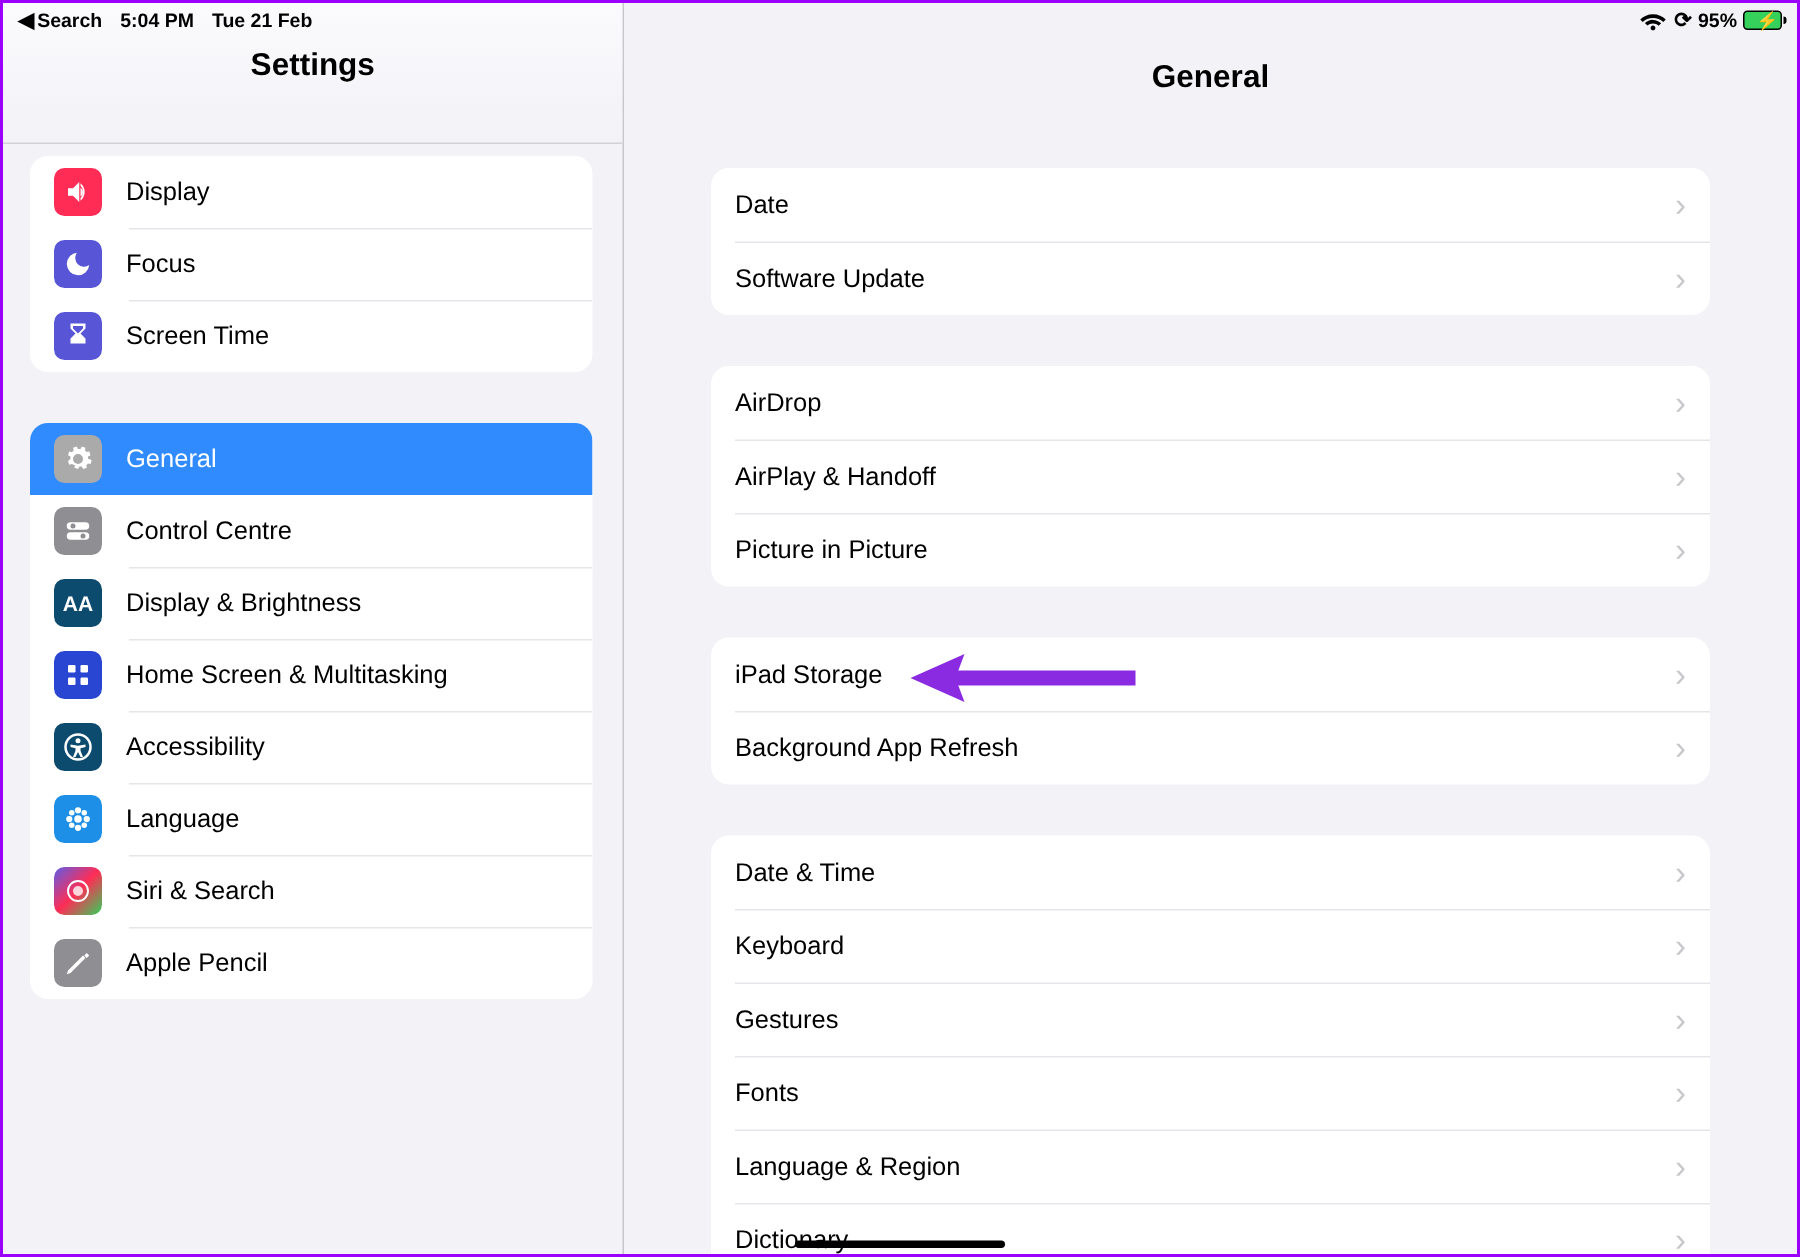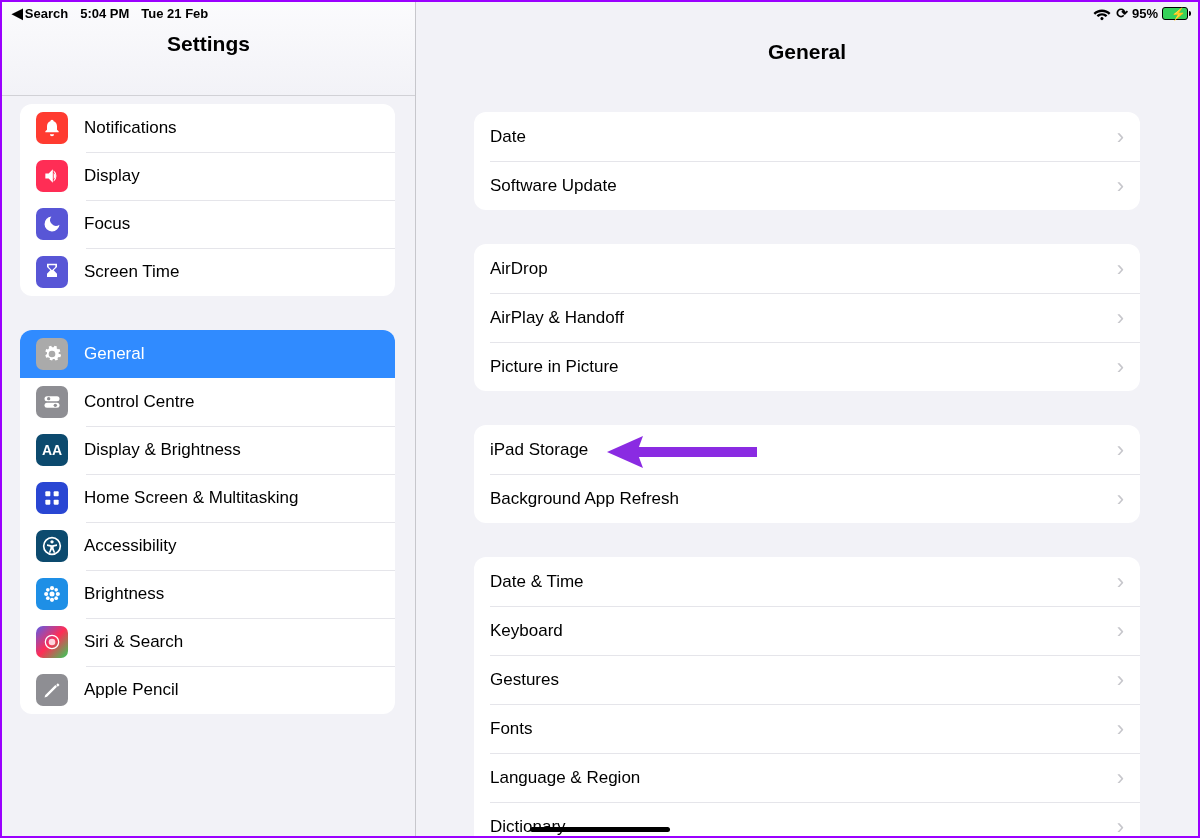--- a/index.html
+++ b/index.html
@@ -154,28 +154,20 @@
 <div class="sidebar">
   <div class="sidebar-header">
     <h1>Settings</h1>
   </div>
 
   <div style="height:8px;"></div>
 
 
   <div class="group" style="margin-bottom:34px;">
     <div class="row">
-      <div class="icon ic-red">
-        <svg class="glyph" viewBox="0 0 24 24">
-            <path fill="#fff" d="M12 2a2 2 0 012 2c2.8.9 4 3.3 4 6v4l2 2v1H4v-1l2-2V10c0-2.7 1.2-5.1 4-6a2 2 0 012-2zm0 20a2.5 2.5 0 002.5-2.5h-5A2.5 2.5 0 0012 22z"></path>
-          </svg>
-      </div>
-      <span class="label">Notifications</span>
-    </div>
-    <div class="row">
       <div class="icon ic-pink">
         <svg class="glyph" viewBox="0 0 24 24">
             <path fill="#fff" d="M4 9v6h4l5 5V4L8 9H4zm12 3a4 4 0 00-2-3.5v7A4 4 0 0016 12zm-2-7v2a7 7 0 010 10v2a9 9 0 000-14z"></path>
           </svg>
       </div>
       <span class="label">Display</span>
     </div>
     <div class="row">
       <div class="icon ic-indigo">
         <svg class="glyph" viewBox="0 0 24 24">
@@ -250,21 +242,21 @@
               <circle cx="12" cy="19" r="2.5"></circle>
               <circle cx="5" cy="12" r="2.5"></circle>
               <circle cx="19" cy="12" r="2.5"></circle>
               <circle cx="7" cy="7" r="2.2"></circle>
               <circle cx="17" cy="7" r="2.2"></circle>
               <circle cx="7" cy="17" r="2.2"></circle>
               <circle cx="17" cy="17" r="2.2"></circle>
             </g>
           </svg>
       </div>
-      <span class="label">Brightness</span>
+      <span class="label">Language</span>
     </div>
     <div class="row">
       <div class="icon ic-siri">
         <svg class="glyph" viewBox="0 0 24 24">
             <circle cx="12" cy="12" r="8" fill="none" stroke="#fff" stroke-width="1.5"></circle>
             <circle cx="12" cy="12" r="4" fill="#fff" fill-opacity="0.8"></circle>
           </svg>
       </div>
       <span class="label">Siri &amp; Search</span>
     </div>

